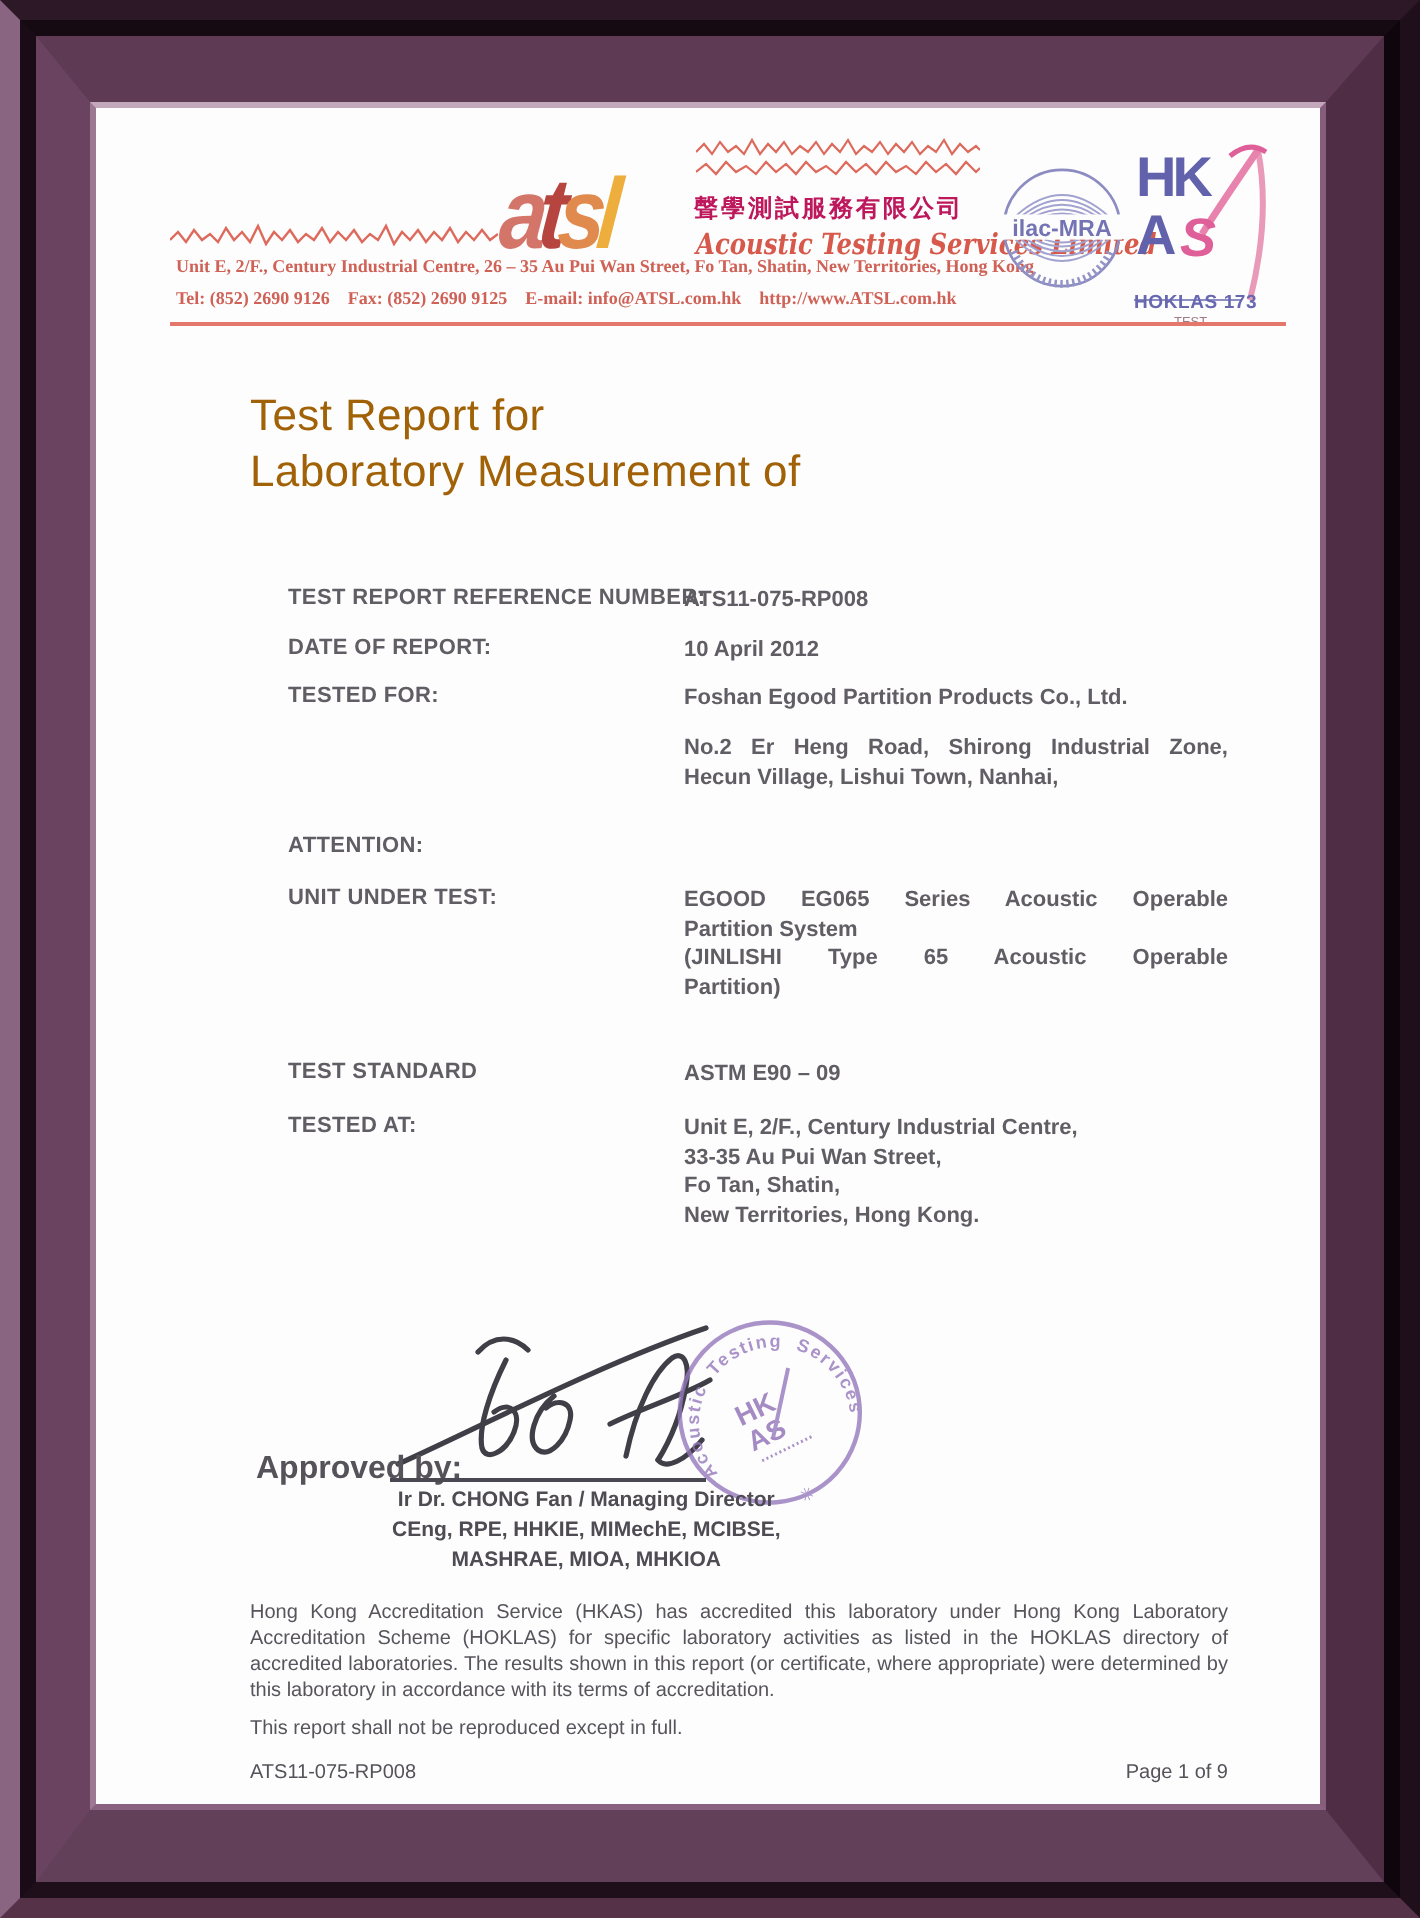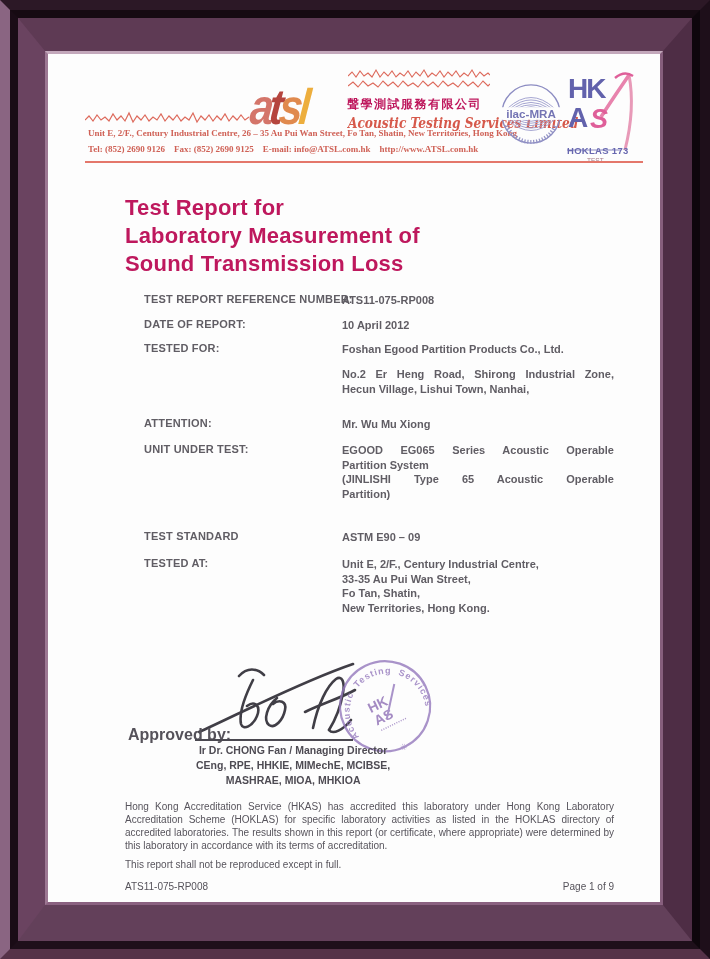--- a/index.html
+++ b/index.html
@@ -20,21 +20,21 @@
   .abs{position:absolute;}
   
   .atsl{font-style:italic;font-weight:800;font-size:50px;letter-spacing:-5px;
         transform:scaleX(.85) skewX(-6deg);transform-origin:left bottom;line-height:1;}
   .zh{font-family:Liberation Mono, monospace;font-weight:700;font-size:12px;letter-spacing:1.5px;color:#be185d;white-space:nowrap;}
   .script-en{font-family:"DejaVu Serif",serif;font-style:italic;font-weight:700;font-size:14.5px;color:#d6594b;
         transform:scaleX(.84);transform-origin:left top;white-space:nowrap;}
   .addr{font-family:"Liberation Serif",serif;font-weight:700;font-size:9px;line-height:11px;color:#cf6156;white-space:pre;}
   .rule{height:2px;background:#e4776b;}
   
-  .title{font-size:22px;line-height:28px;font-weight:700;color:#be185d;letter-spacing:.2px;}
+  .title{font-size:22px;line-height:28px;font-weight:400;color:#a16207;letter-spacing:.2px;}
   
   .flabel{position:absolute;left:96px;font-size:11px;font-weight:700;color:#605d64;letter-spacing:.2px;white-space:nowrap;}
   .fvalue{position:absolute;left:294px;width:272px;font-size:11px;font-weight:700;color:#605d64;line-height:14.6px;}
   .just{text-align:justify;text-align-last:justify;}
   
   .apptext{font-size:16px;font-weight:700;color:#55525a;}
   .appname{font-size:10.5px;font-weight:700;color:#4e4b53;line-height:15px;white-space:nowrap;text-align:center;}
   .sigline{height:2px;background:#4a4850;}
   .stampwrap{transform:rotate(-26deg);opacity:.8;}
   
@@ -99,39 +99,37 @@
       <text x="2" y="84" font-size="9.5" font-weight="800" letter-spacing=".3" fill="#6868b0">HOKLAS 173</text>
       <line x1="2" y1="80" x2="56" y2="80" stroke="#6868b0" stroke-width=".8"></line>
       <text x="22" y="93" font-size="6.5" fill="#a07a88">TEST</text>
     </svg>
 
     <div class="abs rule" style="left:37px;top:107px;width:558px"></div>
 
     <div class="abs title" style="left:77px;top:140px">
       <div>Test Report for</div>
       <div>Laboratory Measurement of</div>
-      <div>Sound Transmission Loss</div>
     </div>
 
     <div class="flabel" style="top:239px">TEST REPORT REFERENCE NUMBER:</div>
     <div class="fvalue" style="top:239px">ATS11-075-RP008</div>
 
     <div class="flabel" style="top:264px">DATE OF REPORT:</div>
     <div class="fvalue" style="top:264px">10 April 2012</div>
 
     <div class="flabel" style="top:288px">TESTED FOR:</div>
     <div class="fvalue" style="top:288px">Foshan Egood Partition Products Co., Ltd.</div>
 
     <div class="fvalue" style="top:313px">
       <div class="just">No.2 Er Heng Road, Shirong Industrial Zone,</div>
       <div>Hecun Village, Lishui Town, Nanhai,</div>
     </div>
 
     <div class="flabel" style="top:363px">ATTENTION:</div>
-    <div class="fvalue" style="top:363px">Mr. Wu Mu Xiong</div>
 
     <div class="flabel" style="top:389px">UNIT UNDER TEST:</div>
     <div class="fvalue" style="top:389px">
       <div class="just">EGOOD EG065 Series Acoustic Operable</div>
       <div>Partition System</div>
       <div class="just">(JINLISHI Type 65 Acoustic Operable</div>
       <div>Partition)</div>
     </div>
 
     <div class="flabel" style="top:476px">TEST STANDARD</div>

